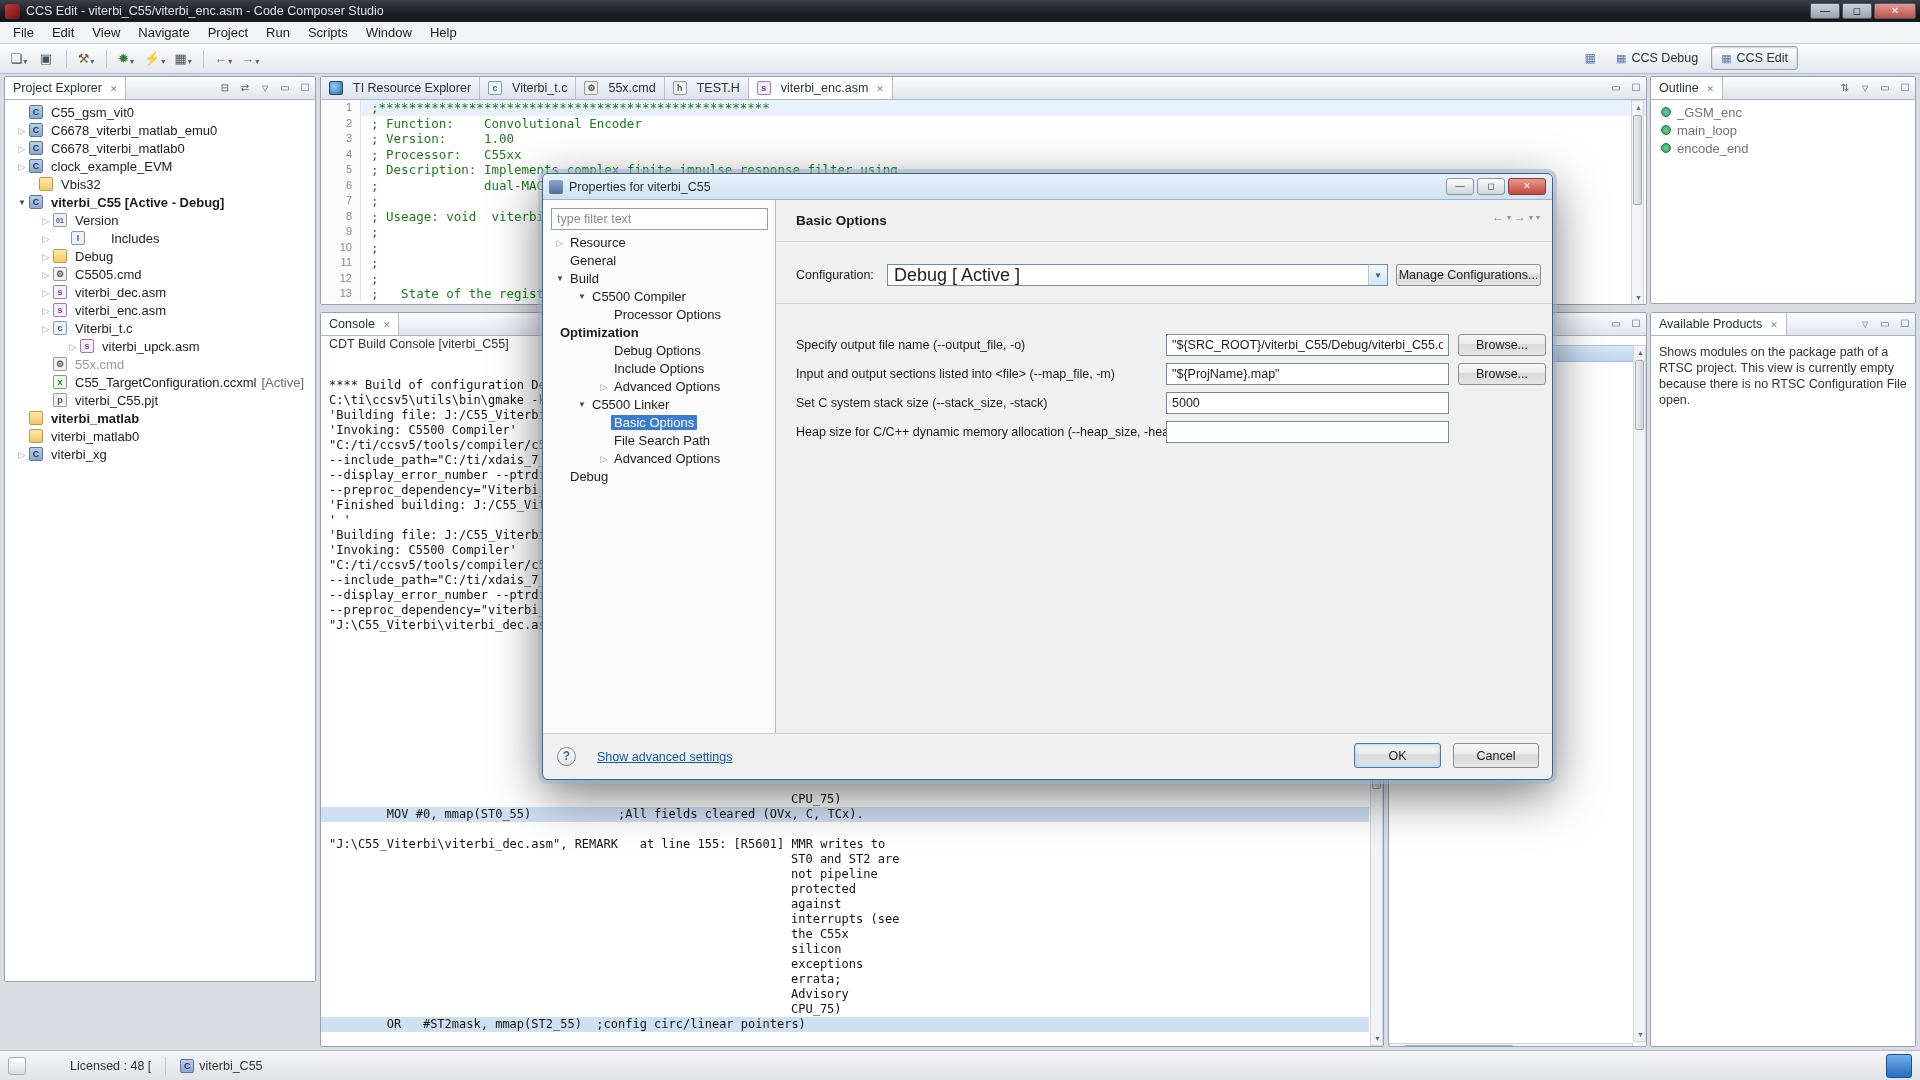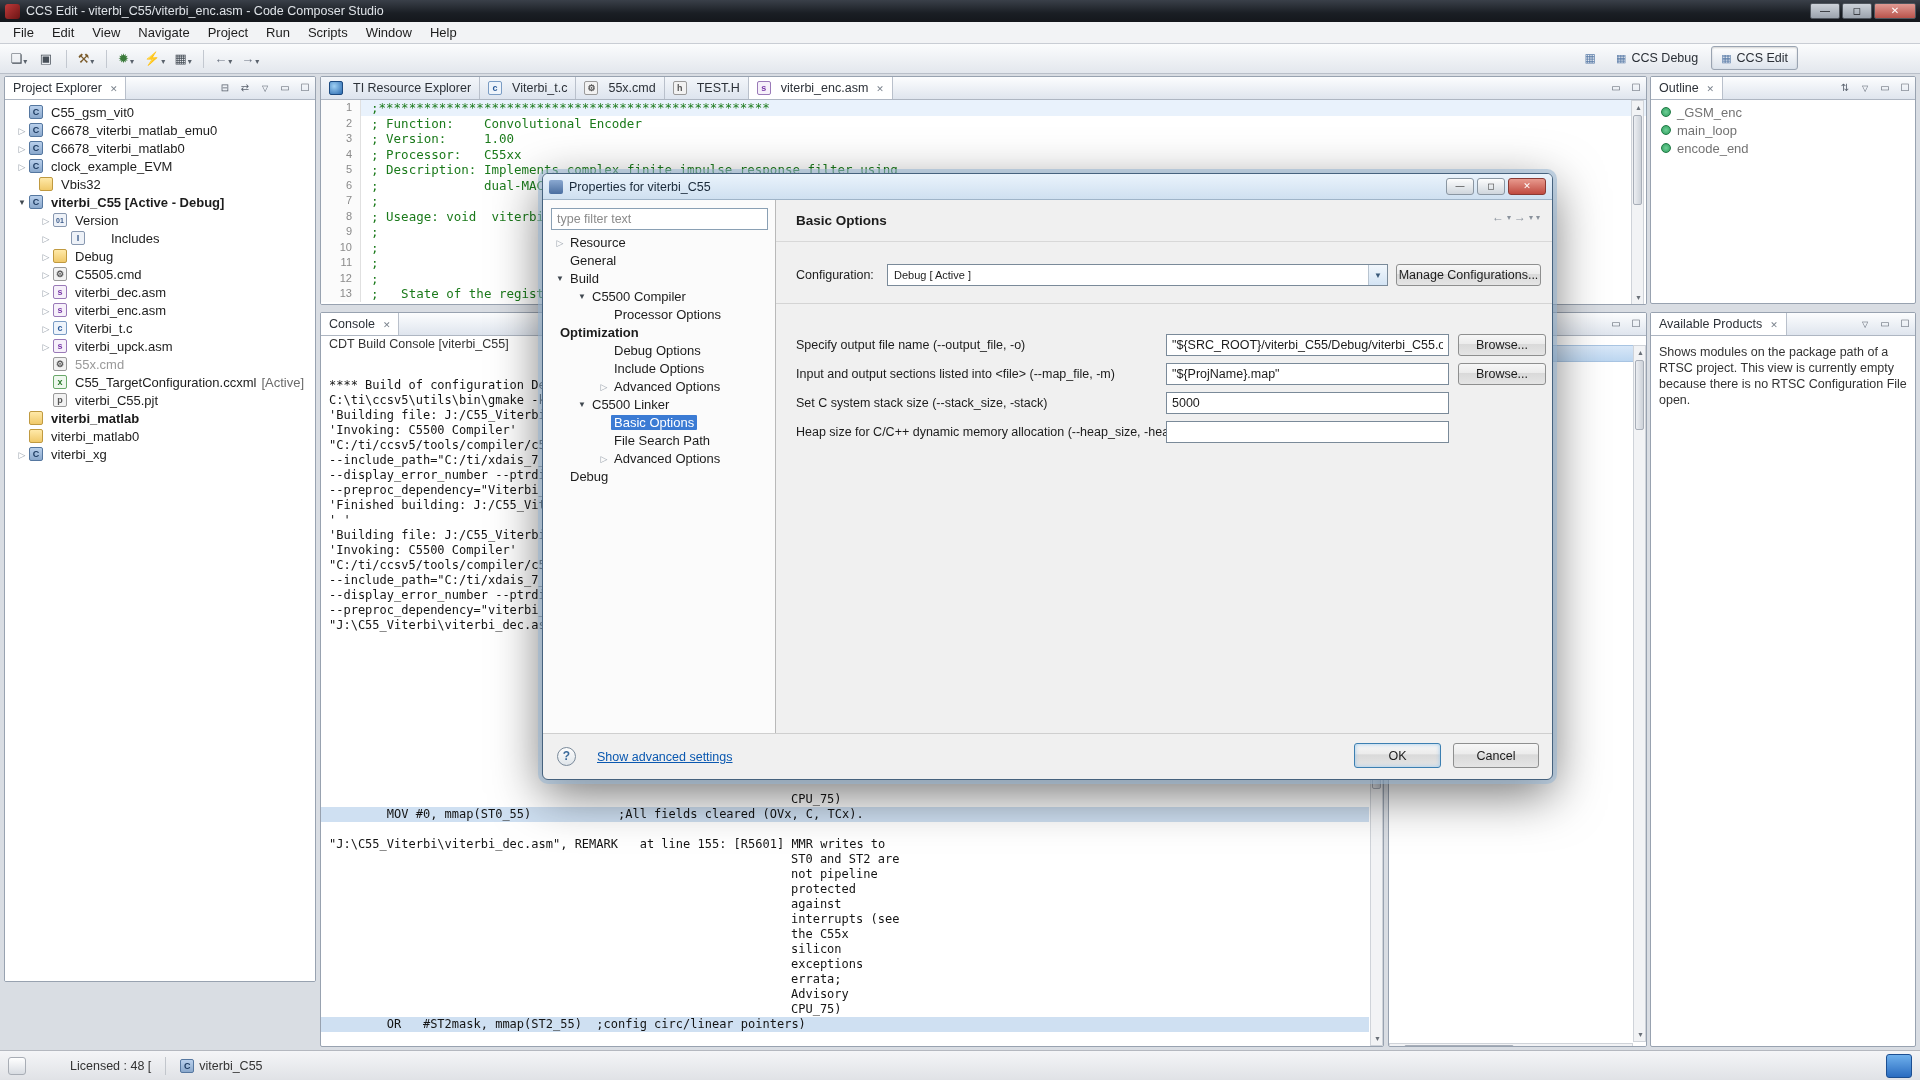--- a/index.html
+++ b/index.html
@@ -134,21 +134,21 @@
 .filter-input{margin:8px 8px 3px 8px;width:217px;height:22px;border:1px solid #8aa0b4;font-size:12.5px;padding:0 5px;font-family:"Liberation Sans",sans-serif;color:#444}
 .filter-input::placeholder{color:#8a8a8a}
 .dtree .titem.selected .tlabel{background:#3b7bd4;color:#fff;border-radius:1px}
 .dlg-right{position:absolute;left:233px;top:26px;right:0;bottom:46px}
 .page-title{position:absolute;left:20px;top:13px;font-weight:bold;font-size:13.5px}
 .hdr-line{position:absolute;left:0;right:0;top:41px;height:1px;background:#d8d8d8}
 .nav-arrows{position:absolute;right:12px;top:10px;display:flex;gap:3px;color:#8a929c;font-size:12px;align-items:center}
 .nav-arrows .sm{font-size:8px}
 .cfg-label{position:absolute;left:20px;top:64px;line-height:22px;font-size:12.5px}
 .combo{position:absolute;left:111px;top:64px;width:501px;height:22px;background:#fff;border:1px solid #7a8a99;display:flex;align-items:center}
-.cval{flex:1;padding:0 6px;font-size:11px}
+.cval{flex:1;padding:0 6px;font-size:18px}
 .carrow{width:19px;height:100%;border-left:1px solid #b8c4d0;background:linear-gradient(#f2f7fc,#d4e4f4);color:#3a5a7a;font-size:8px;display:flex;align-items:center;justify-content:center}
 .btn{height:22px;border:1px solid #8e8f8f;border-radius:3px;background:linear-gradient(#f7f7f7,#ebebeb 45%,#d9d9d9 46%,#e5e5e5);font-size:12.5px;color:#1c1c1c;display:inline-flex;align-items:center;justify-content:center;font-family:"Liberation Sans",sans-serif}
 .manage-btn{position:absolute;left:620px;top:64px;width:145px}
 .cfg-line{position:absolute;left:0;right:0;top:103px;height:1px;background:#d4d4d4}
 .form-rows{position:absolute;left:0;right:0;top:134px}
 .form-row{position:relative;height:22px;margin-bottom:7px}
 .frm-label{position:absolute;left:20px;line-height:22px;font-size:12.5px}
 .frm-input{position:absolute;left:390px;width:283px;height:22px;border:1px solid #7a8a99;font-family:"Liberation Sans",sans-serif;font-size:12.5px;padding:0 5px;background:#fff;color:#1c1c1c}
 .browse-btn{position:absolute;left:682px;top:0;width:88px}
 .dlg-footer{position:absolute;left:0;right:0;bottom:0;height:46px;border-top:1px solid #cfcfcf}
@@ -357,21 +357,21 @@
           <span class="tsuffix"></span>
         </div>
 
         <div class="titem" style="padding-left: 34px;">
           <span class="arrow collapsed"></span>
           <span class="ficon c-file-icon"></span>
           <span class="tlabel">Viterbi_t.c</span>
           <span class="tsuffix"></span>
         </div>
 
-        <div class="titem" style="padding-left: 34px;">
+        <div class="titem" style="padding-left: 34px; margin-left: 27px;">
           <span class="arrow collapsed"></span>
           <span class="ficon asm-file-icon"></span>
           <span class="tlabel">viterbi_upck.asm</span>
           <span class="tsuffix"></span>
         </div>
 
         <div class="titem grayed" style="padding-left: 34px;">
           <span class="arrow leaf"></span>
           <span class="ficon cmd-file-icon"></span>
           <span class="tlabel">55x.cmd</span>

